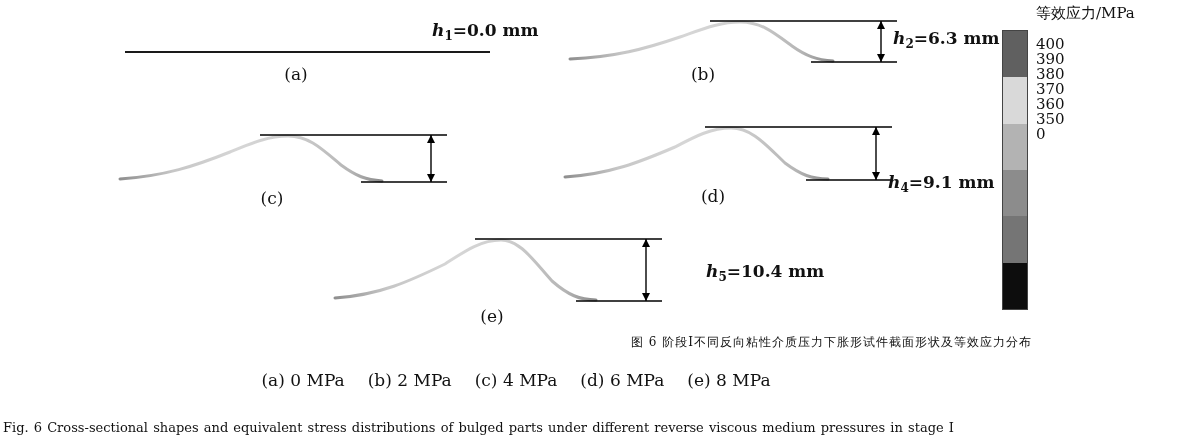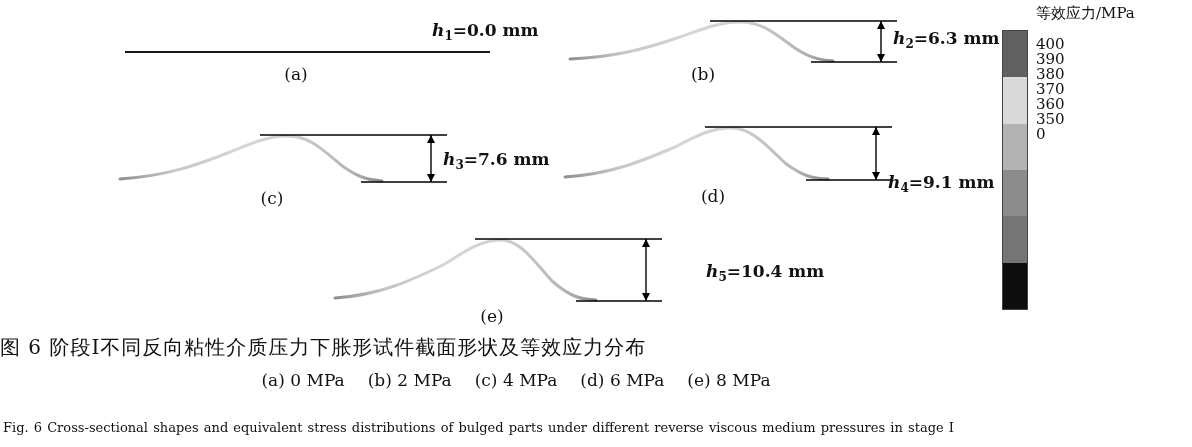--- a/index.html
+++ b/index.html
@@ -18,22 +18,22 @@
   .panel-letter { position:absolute; width:80px; text-align:center; font-size:17px; }
   .legend { position:absolute; left:1000px; top:4px; width:165px; height:320px; }
   .legend-title { font-size:15px; white-space:nowrap;margin-left:36px; }
   .legend-bar { position:absolute; left:2px; top:26px; width:26px; height:280px;
     display:flex; flex-direction:column; border:1px solid #444; box-sizing:border-box; }
   .legend-seg { flex:1; }
   .legend-ticks { position:absolute; left:36px; top:26px; height:280px;
     display:flex; flex-direction:column; 
     padding:7px 0 9px; box-sizing:border-box; }
   .legend-ticks span { font-size:15px; line-height:1; }
-  .caption-cn { position:absolute; left:0; top:334px; width:1032px; text-align:left;
-    font-size:20px; letter-spacing:1px; }
+  .caption-cn { position:absolute; left:0; top:334px; width:1032px; text-align:right;
+    font-size:12px; letter-spacing:1px; }
   .caption-sub { position:absolute; left:0; top:370px; width:1032px;
     display:flex; justify-content:center; gap:23px; font-size:17px; }
   .caption-en { position:absolute; left:3px; top:420px; width:1186px;
     font-size:13px; word-spacing:1px; }
 </style>
 </head>
 <body>
 
 <div class="figure">
 
@@ -88,23 +88,20 @@
       </defs>
       <path class="profile" stroke="url(#grad-c)" d="M 5 59 C 50 56, 80 46, 115 32 C 137 23, 153 16, 173 16 C 194 16, 207 29, 226 45 C 241 56, 251 60, 267 61"></path>
       <line class="ref" x1="145" y1="15" x2="332" y2="15"></line>
       <line class="ref" x1="246" y1="62" x2="332" y2="62"></line>
       <g>
         <line class="ref" x1="316" y1="15" x2="316" y2="62"></line>
         <path d="M316 15 l-4 8 h8 z" fill="#000"></path>
         <path d="M316 62 l-4 -8 h8 z" fill="#000"></path>
       </g>
     </svg>
-    <div class="h-label" style="left:328px;top:29px;">
-      <span class="hvar">h</span><sub>3</sub><span>=7.6 mm</span>
-    </div>
     <div class="panel-letter" style="left:117px;top:68px;">(c)</div>
   </div>
 
   <div class="panel" style="left:560px;top:116px;width:430px;height:110px;">
     <svg width="340" height="85" viewBox="0 0 340 85" style="top:0;">
       <defs>
         <linearGradient id="grad-d" x1="0" y1="0" x2="1" y2="0">
           <stop offset="0%" stop-color="#8f8f8f"></stop>
             <stop offset="20%" stop-color="#c6c6c6"></stop>
           <stop offset="45%" stop-color="#d6d6d6"></stop>

